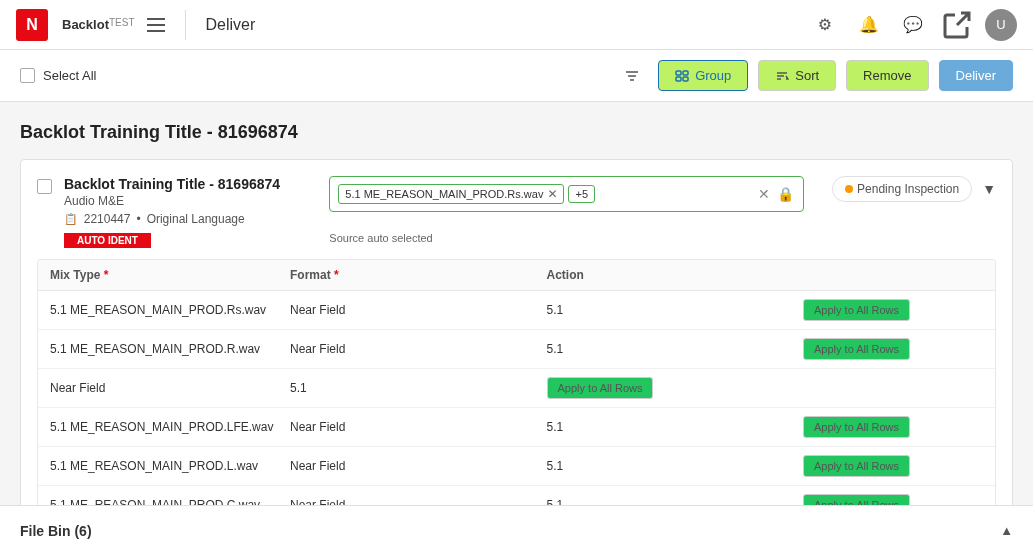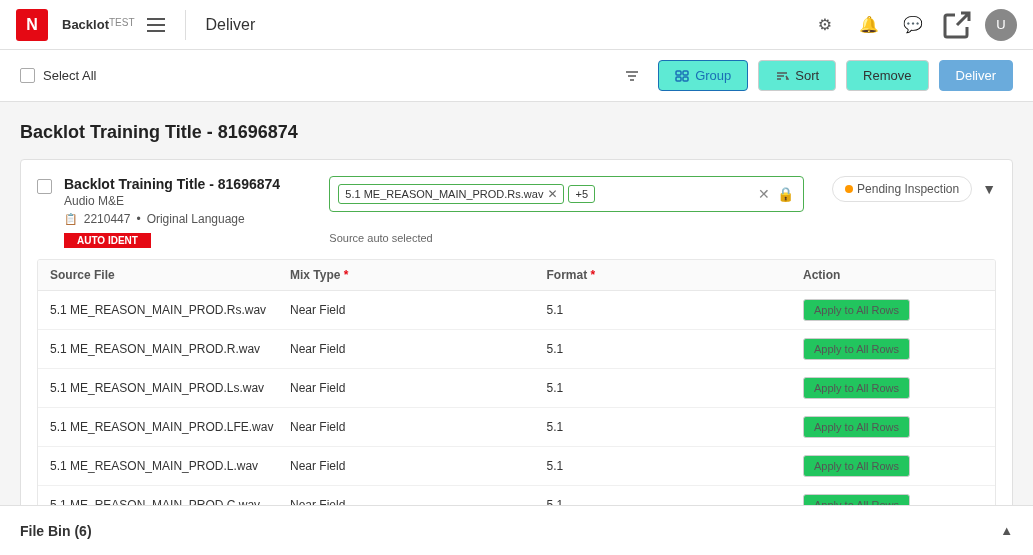--- a/index.html
+++ b/index.html
@@ -18,21 +18,21 @@
     .nav-avatar { width: 32px; height: 32px; border-radius: 50%; background: #888; display: flex; align-items: center; justify-content: center; color: #fff; font-size: 13px; cursor: pointer; }
     .hamburger-icon { display: flex; flex-direction: column; gap: 4px; cursor: pointer; }
     .hamburger-icon span { display: block; width: 18px; height: 2px; background: #555; }
 
     
     .toolbar { display: flex; align-items: center; background: #fff; border-bottom: 1px solid #e0e0e0; height: 52px; padding: 0 20px; gap: 10px; }
     .checkbox-wrap { display: flex; align-items: flex-end; gap: 8px; cursor: pointer; }
     .checkbox { width: 15px; height: 15px; border: 1.5px solid #aaa; border-radius: 2px; background: #fff; }
     .toolbar-spacer { flex: 1; }
     .filter-icon-btn { width: 32px; height: 32px; display: flex; align-items: center; justify-content: center; cursor: pointer; color: #555; font-size: 16px; }
-    .btn { display: flex; align-items: center; gap: 6px; padding: 7px 16px; border-radius: 4px; border: 1px solid #ccc; cursor: pointer; font-size: 13px; font-weight: 500; background: #5eead4; color: #333; }
+    .btn { display: flex; align-items: center; gap: 6px; padding: 7px 16px; border-radius: 4px; border: 1px solid #ccc; cursor: pointer; font-size: 13px; font-weight: 500; background: #bef264; color: #333; }
     .btn-primary { background: #1a6fb5; color: #fff; border-color: #1a6fb5; }
     .btn-primary:disabled, .btn-disabled { background: #6aabdc; border-color: #6aabdc; color: #fff; cursor: default; }
     .btn svg { width: 14px; height: 14px; }
 
     
     .main-content { padding: 20px; }
     .section-title { font-size: 18px; font-weight: 600; margin-bottom: 16px; color: #222; }
 
     
     .card { background: #fff; border: 1px solid #e0e0e0; border-radius: 4px; padding: 16px; margin-bottom: 16px; }
@@ -183,21 +183,20 @@
         <div class="status-badge">
           <div class="status-dot"></div>
           <span>Pending Inspection</span>
         </div>
         <div class="chevron-down">▼</div>
       </div>
     </div>
 
     <div class="table-wrap">
       <div class="table-header">
-        <div class="th">Source File</div>
         <div class="th">
           <span>Mix Type</span>
           <span class="required"> *</span>
         </div>
         <div class="th">
           <span>Format</span>
           <span class="required"> *</span>
         </div>
         <div class="th">Action</div>
       </div>
@@ -212,21 +211,20 @@
     </div>
           <div class="table-row">
       <div class="td">5.1 ME_REASON_MAIN_PROD.R.wav</div>
       <div class="td">Near Field</div>
       <div class="td">5.1</div>
       <div class="td">
         <button class="apply-btn">Apply to All Rows</button>
       </div>
     </div>
           <div class="table-row">
-      <div class="td">5.1 ME_REASON_MAIN_PROD.Ls.wav</div>
       <div class="td">Near Field</div>
       <div class="td">5.1</div>
       <div class="td">
         <button class="apply-btn">Apply to All Rows</button>
       </div>
     </div>
           <div class="table-row">
       <div class="td">5.1 ME_REASON_MAIN_PROD.LFE.wav</div>
       <div class="td">Near Field</div>
       <div class="td">5.1</div>

